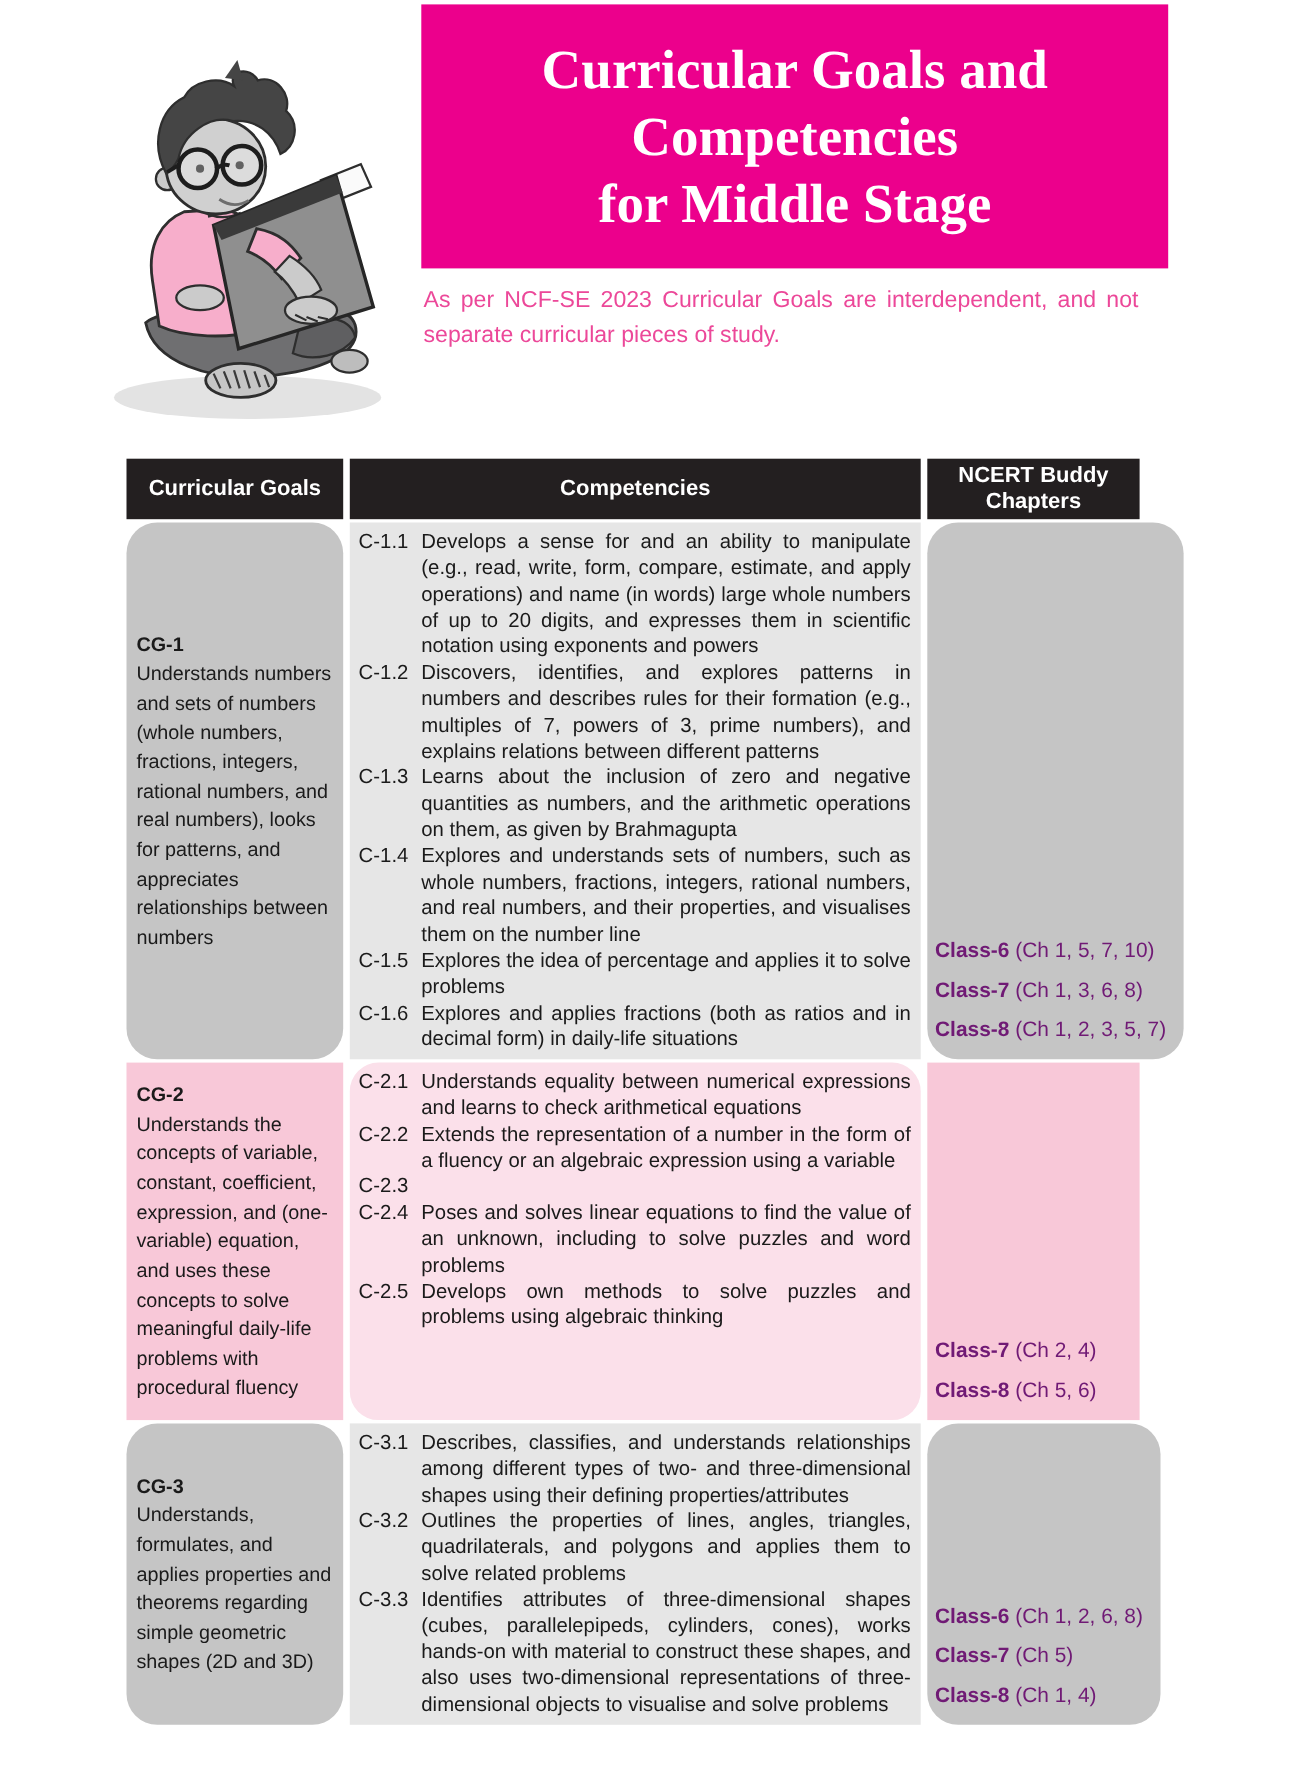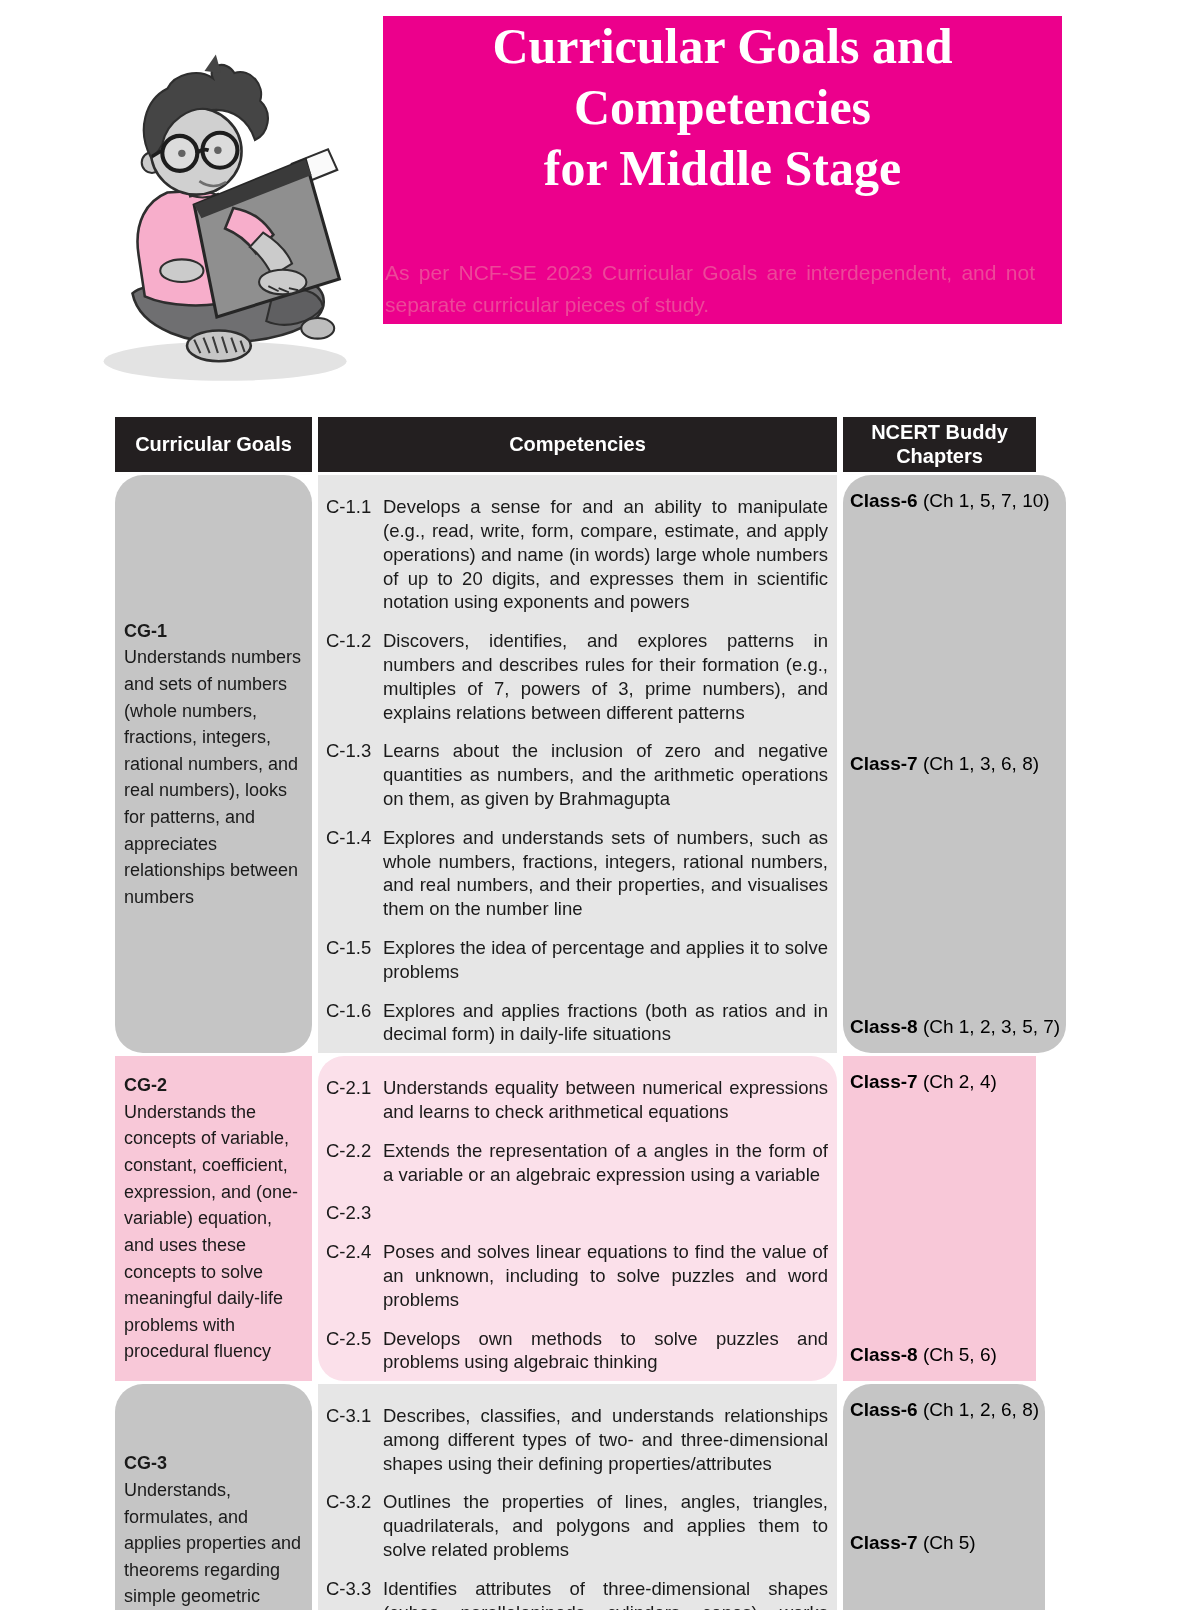--- a/index.html
+++ b/index.html
@@ -17,25 +17,26 @@
   
   .illustration {
     position: absolute;
     left: 52px; top: 36px;
     width: 340px; height: 350px;
   }
 
   
   .banner {
     position: absolute;
-    left: 383px; top: 16px;
-    width: 679px; height: 308px;
+    left: 383px; top: 4px;
+    width: 679px; height: 240px;
     background: var(--banner-pink, #EC008C);
     display: flex;
     flex-direction: column;
+    justify-content: center;
     align-items: center;
   }
   .banner-title {
     font-family: "Liberation Serif", "DejaVu Serif", serif;
     font-weight: bold;
     color: #ffffff;
     font-size: 50px;
     line-height: 1.22;
     text-align: center;
   }
@@ -90,42 +91,42 @@
     flex-direction: column;
     justify-content: center;
     padding: 16px 6px 16px 9px;
     font-size: 18px;
     line-height: 1.48;
     color: #1a1a1a;
   }
   .goal-id { font-weight: bold; }
 
   .col-comp { padding: 5px 9px 7px 8px; }
-  .comp-item { display: flex; margin-top: 15px; }
+  .comp-item { display: flex; }
   .comp-code {
     flex: 0 0 57px;
     font-size: 18.5px;
     line-height: 23.8px;
     color: #1a1a1a;
   }
   .comp-text {
     flex: 1 1 auto;
     font-size: 18.5px;
     line-height: 23.8px;
     text-align: justify;
     color: #1a1a1a;
   }
 
   .col-chap {
     display: flex;
     flex-direction: column;
-    justify-content: space-between;
-    padding: 8px 6px 8px 7px;
+    justify-content: flex-end;
+    padding: 8px 16px 8px 7px;
     font-size: 19px;
-    color: #000000;
+    color: #701a75;
   }
   .chap-line { margin: 7px 0; white-space: nowrap; }
   .chap-class { font-weight: bold; }
 </style>
 </head>
 <body>
 
 <div class="page">
 
   <div class="illustration">
@@ -235,21 +236,21 @@
       <div class="goal-id">CG-2</div>
       <div class="goal-text">Understands the concepts of variable, constant, coefficient, expression, and (one-variable) equation, and uses these concepts to solve meaningful daily-life problems with procedural fluency</div>
     </div>
     <div class="cell col-comp">
             <div class="comp-item">
     <div class="comp-code">C-2.1</div>
     <div class="comp-text">Understands equality between numerical expressions and learns to check arithmetical equations</div>
   </div>
             <div class="comp-item">
     <div class="comp-code">C-2.2</div>
-    <div class="comp-text">Extends the representation of a angles in the form of a variable or an algebraic expression using a variable</div>
+    <div class="comp-text">Extends the representation of a number in the form of a fluency or an algebraic expression using a variable</div>
   </div>
             <div class="comp-item">
     <div class="comp-code">C-2.3</div>
   </div>
             <div class="comp-item">
     <div class="comp-code">C-2.4</div>
     <div class="comp-text">Poses and solves linear equations to find the value of an unknown, including to solve puzzles and word problems</div>
   </div>
             <div class="comp-item">
     <div class="comp-code">C-2.5</div>

